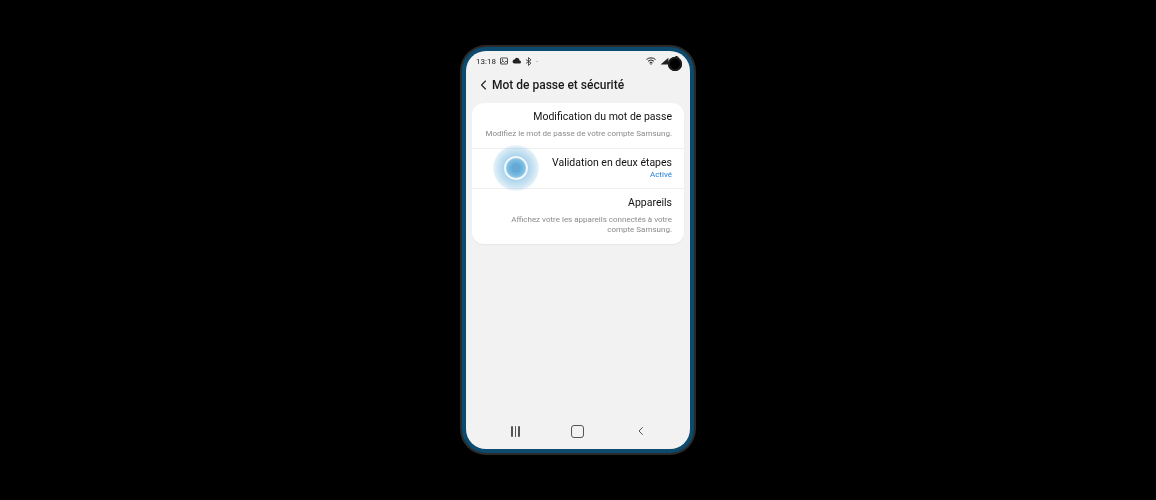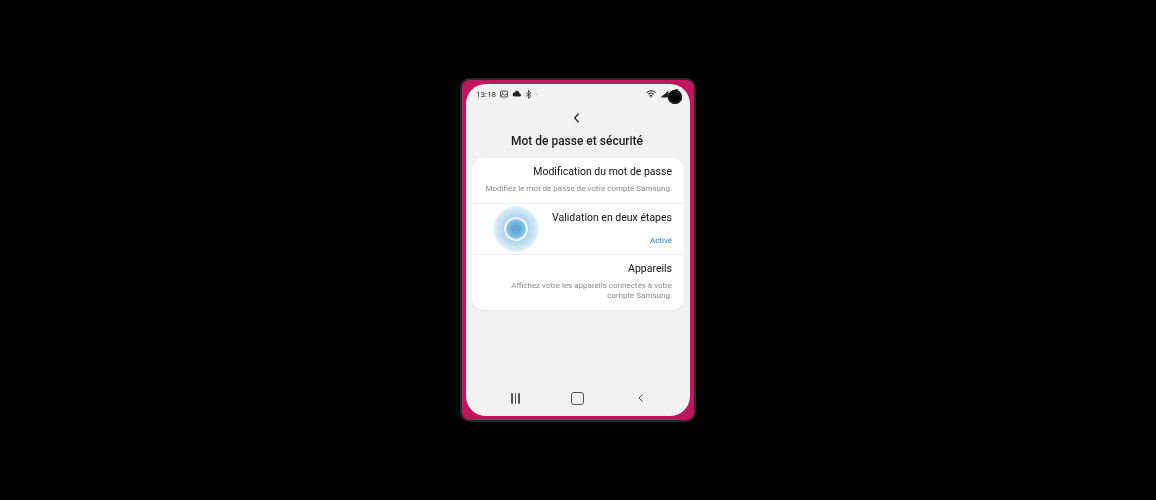--- a/index.html
+++ b/index.html
@@ -1,40 +1,40 @@
 <!DOCTYPE html>
 <html><head>
 <meta charset="utf-8">
 <style>
   html,body{margin:0;padding:0;width:1156px;height:500px;background:#000;font-family:-apple-system,BlinkMacSystemFont,"Segoe UI",Roboto,Arial,sans-serif;overflow:hidden;}
   .stage{width:1156px;height:500px;position:relative;}
-  .phone{position:absolute;left:50%;top:50%;transform:translate(-50%,-50%);width:232px;height:340px;background:#be185d;border-radius:8px;box-shadow:0 0 0 2px #2a2a2a,0 6px 30px rgba(0,0,0,.6);}
+  .phone{position:absolute;left:50%;top:50%;transform:translate(-50%,-50%);width:232px;height:406px;background:#0c4a6e;border-radius:24px;box-shadow:0 0 0 2px #2a2a2a,0 6px 30px rgba(0,0,0,.6);}
   .bezel{position:absolute;inset:4px;border-radius:20px;background:#f2f2f2;overflow:hidden;}
   .screen{position:absolute;inset:0;display:flex;flex-direction:column;}
 
   
   .status{height:16px;display:flex;align-items:center;justify-content:space-between;padding:2px 10px 0 10px;font-size:8px;color:#222;}
   .status .left,.status .right{display:flex;align-items:center;gap:4px;}
   .status .ic{display:inline-flex;align-items:center;}
 
   
   .camera{position:absolute;right:12px;top:10px;width:14px;height:14px;border-radius:50%;background:#000;box-shadow:inset 0 0 0 2px #1a1a1a;z-index:5;}
 
   
-  .header{display:flex;align-items:center;gap:8px;padding:8px 12px 10px 10px;flex-direction:column;}
+  .header{display:flex;align-items:center;padding:8px 12px 10px 10px;}
   .back{display:inline-flex;align-items:center;justify-content:center;width:16px;height:16px;cursor:pointer;}
   .title{font-size:12px;color:#1a1a1a;font-weight:500;}
 
   
   .card{margin:0 6px;background:#fff;border-radius:12px;box-shadow:0 1px 2px rgba(0,0,0,.05);overflow:hidden;text-align:right;}
   .item{padding:8px 12px 9px 12px;border-bottom:1px solid #f0f0f0;cursor:pointer;position:relative;}
   .item:last-child{border-bottom:none;}
   .item-title{font-size:10.5px;color:#111;line-height:1.2;}
   .item-sub{font-size:8px;color:#8a8a8a;line-height:1.25;margin-top:5px;}
-  .item-status{font-size:8px;color:#1f7ed6;margin-top:12px;}
+  .item-status{font-size:8px;color:#1f7ed6;margin-top:1px;}
 
   
   .tap{position:absolute;width:46px;height:46px;left:44px;top:50%;transform:translate(-50%,-50%);border-radius:50%;pointer-events:none;
     background:radial-gradient(circle,#58a9d8 0%,#58a9d8 20%,rgba(88,169,216,.55) 40%,rgba(88,169,216,.25) 65%,rgba(88,169,216,0) 75%);
     opacity:.85;}
   .tap::before{content:"";position:absolute;inset:11px;border-radius:50%;border:2px solid rgba(255,255,255,.85);}
   .tap::after{content:"";position:absolute;inset:18px;border-radius:50%;background:#4b9cce;}
 
   
   .nav{margin-top:auto;height:28px;display:flex;align-items:center;justify-content:space-around;padding:0 18px 4px 18px;}

